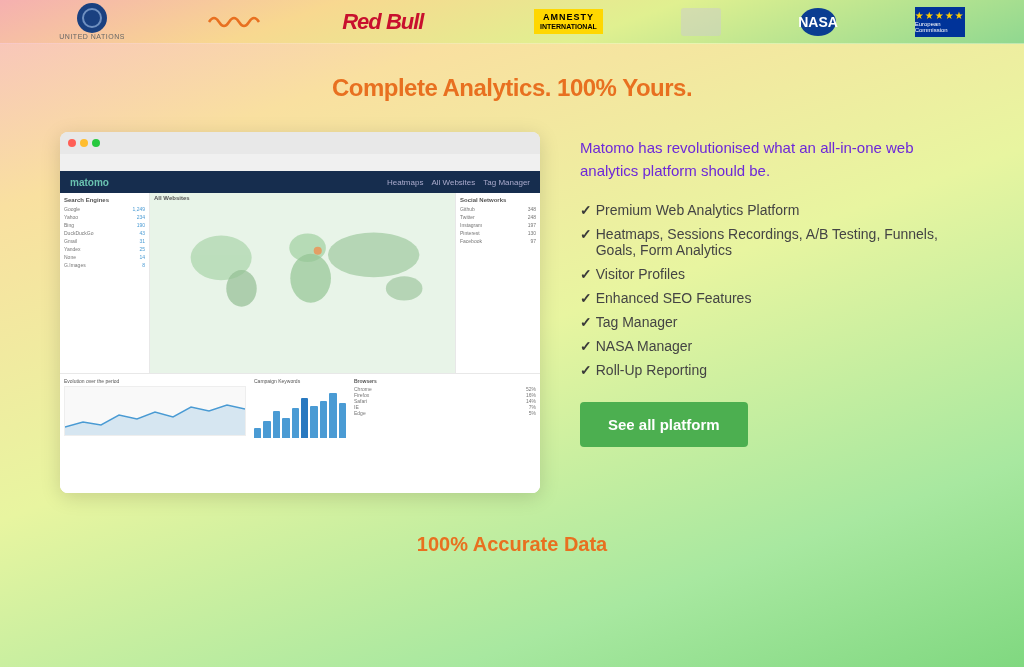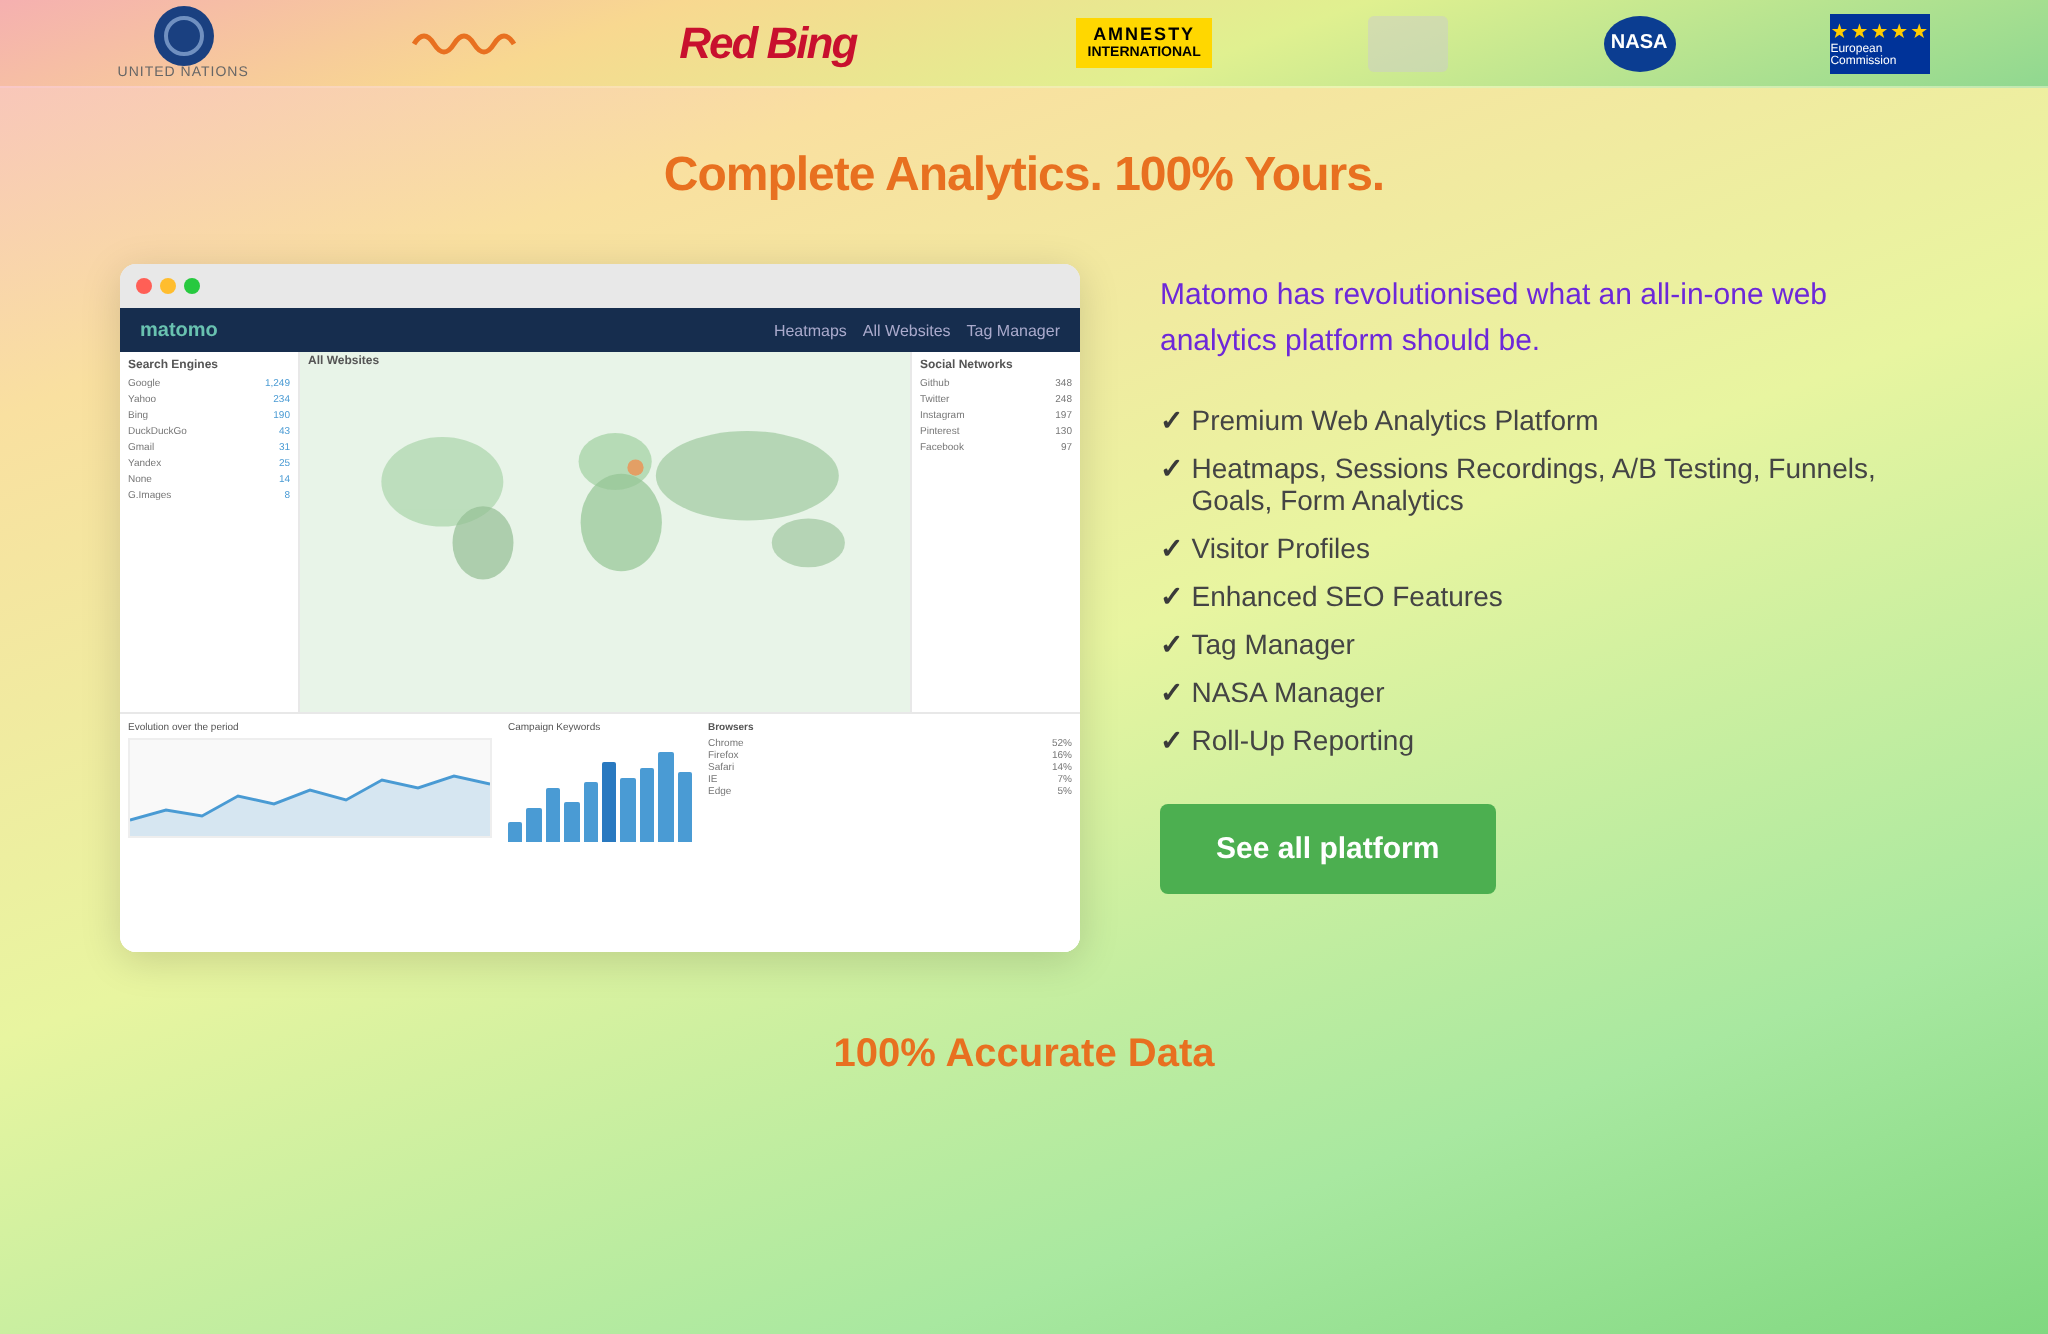--- a/index.html
+++ b/index.html
@@ -52,21 +52,21 @@
     
     .nasa-logo {
       width: 36px;
       height: 28px;
       background: #0b3d91;
       border-radius: 50%;
       display: flex;
       align-items: center;
       justify-content: center;
       color: white;
-      font-size: 10px;
+      font-size: 14px;
       font-weight: bold;
     }
 
     
     .eu-box {
       width: 50px;
       height: 30px;
       background: #003399;
       display: flex;
       align-items: center;
@@ -142,20 +142,21 @@
     }
 
     
     .matomo-nav {
       background: #162d4e;
       height: 22px;
       display: flex;
       align-items: center;
       padding: 0 10px;
       gap: 12px;
+      margin-top: 17px;
     }
     .matomo-brand {
       color: #69c2b0;
       font-size: 10px;
       font-weight: bold;
     }
     .matomo-nav-items {
       display: flex;
       gap: 8px;
       margin-left: auto;
@@ -387,21 +388,21 @@
     <span style="font-size:7px;color:#666;letter-spacing:0.5px;">UNITED NATIONS</span>
   </div>
 
   <div class="logo-item">
     <svg width="60" height="28" viewBox="0 0 60 28">
       <path d="M5,14 Q10,6 15,14 Q20,22 25,14 Q30,6 35,14 Q40,22 45,14 Q50,6 55,14" stroke="#e87020" stroke-width="2.5" fill="none"></path>
     </svg>
   </div>
 
   <div class="logo-item">
-    <span class="redbull-logo">Red Bing</span>
+    <span class="redbull-logo">Red Bull</span>
   </div>
 
   <div class="logo-item">
     <div class="amnesty-box">
       <div style="font-size:9px;font-weight:900;letter-spacing:1px;">AMNESTY</div>
       <div style="font-size:7px;">INTERNATIONAL</div>
     </div>
   </div>
 
   <div class="logo-item">

